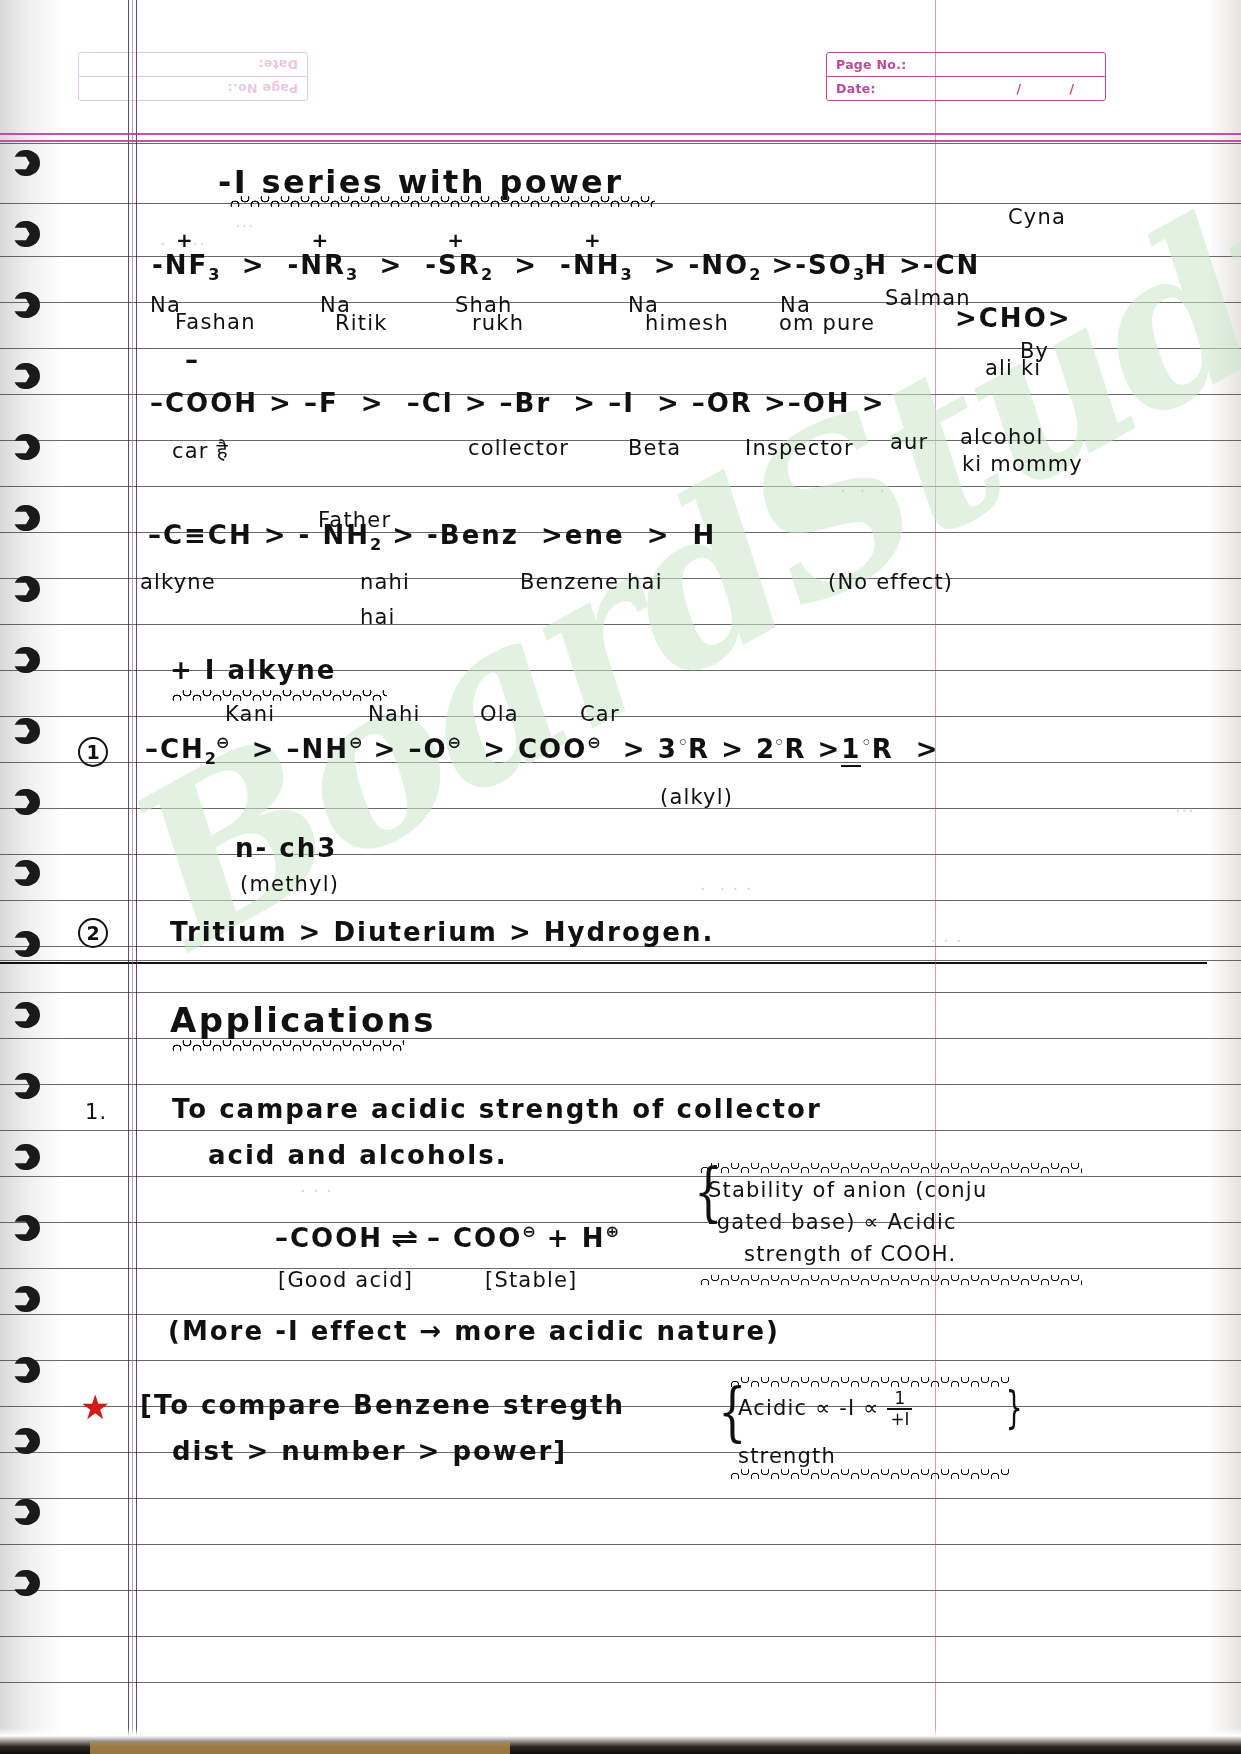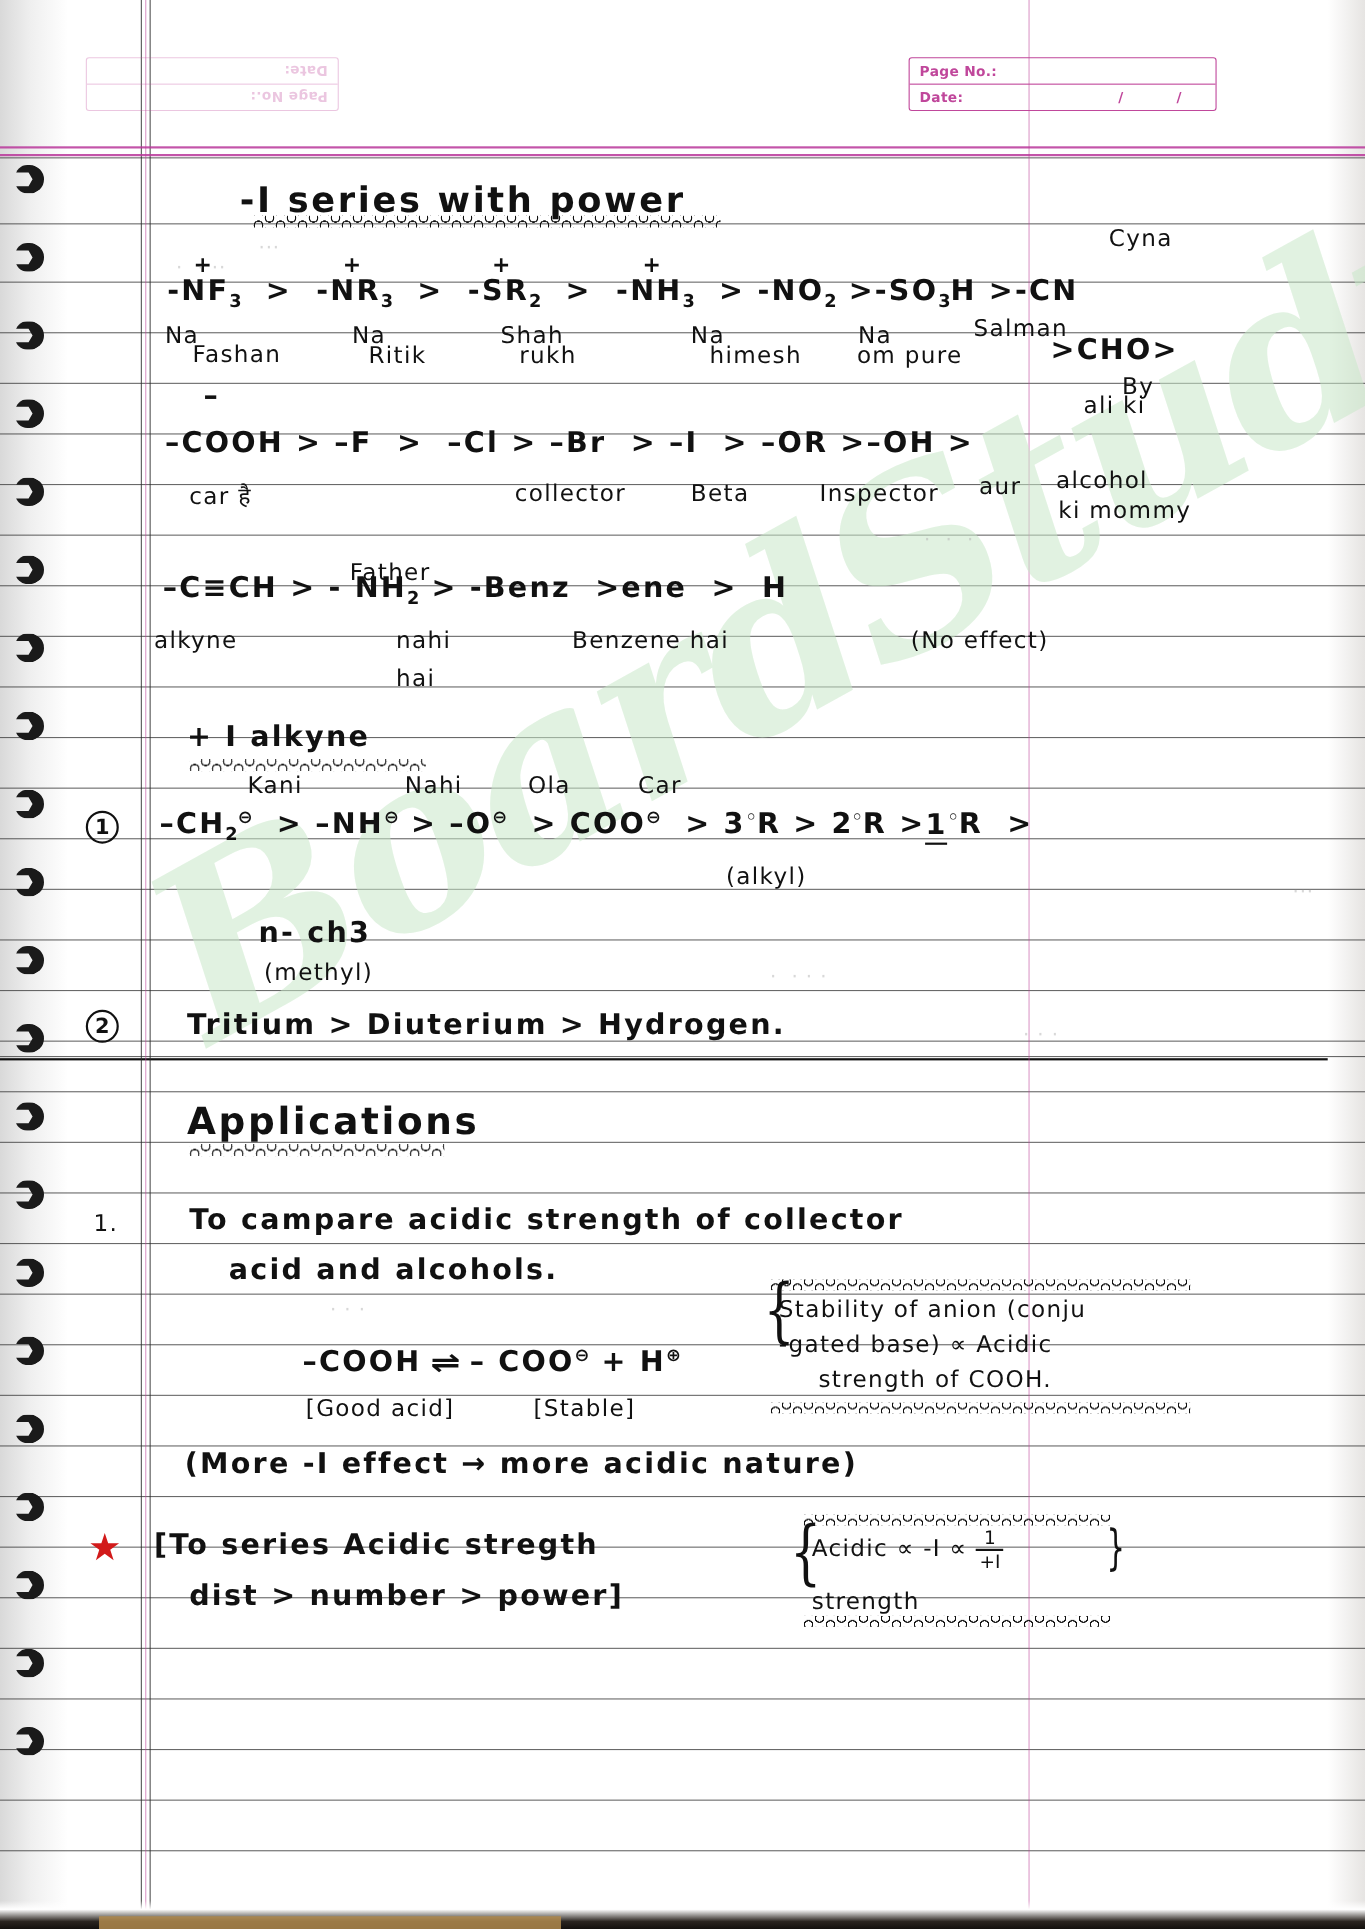--- a/index.html
+++ b/index.html
@@ -425,21 +425,21 @@
     <div class="wavy-top"></div>
     <div class="wavy-bot"></div>
     <div class="hw small" style="position:static; display:block; margin-top:6px;">Stability of anion (conju</div>
     <div class="hw small" style="position:static; display:block; margin-top:8px;">-gated base) ∝ Acidic</div>
     <div class="hw small" style="position:static; display:block; margin-top:8px; margin-left:36px;">strength of COOH.</div>
   </div>
 
   <div class="hw mid" style="left:168px; top:1316px;">(More -I effect → more acidic nature)</div>
 
   <div class="star" style="left:80px; top:1390px;">★</div>
-  <div class="hw mid" style="left:140px; top:1390px;">[To series Acidic stregth</div>
+  <div class="hw mid" style="left:140px; top:1390px;">[To compare Benzene stregth</div>
   <div class="hw mid" style="left:172px; top:1436px;">dist &gt; number &gt; power]</div>
 
   <div class="brace" style="left:712px; top:1380px;">{</div>
   <div class="notebox wavy" style="left:730px; top:1382px; width:280px; height:92px;">
     <div class="wavy-top"></div>
     <div class="wavy-bot"></div>
     <div class="hw small" style="position:static; display:block; margin-top:4px;">
       <span>Acidic ∝ -I ∝</span>
       <span class="frac">
         <span class="n">1</span>

